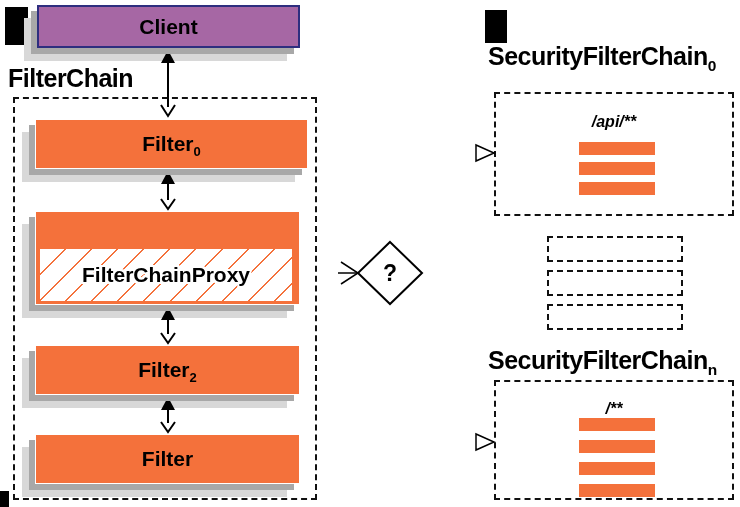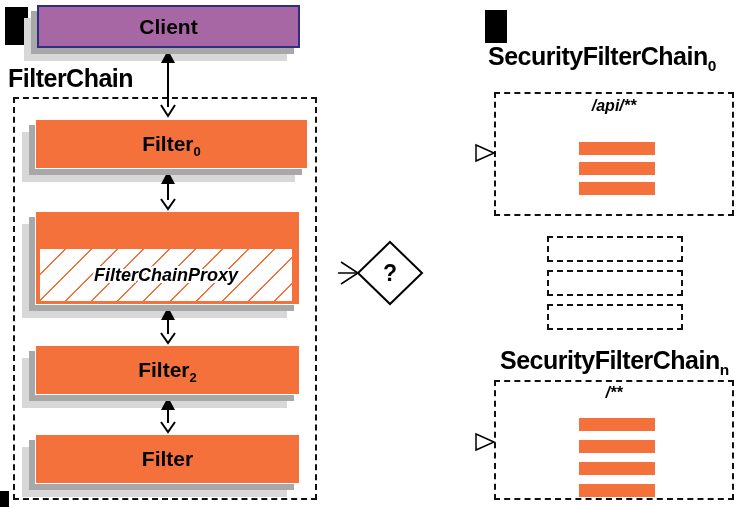--- a/index.html
+++ b/index.html
@@ -18,28 +18,28 @@
   .face.orange{background:var(--orange,#f4713b);border:1px solid #fff;}
   .face.purple{background:var(--purple,#a667a4);border:2px solid var(--purple-border,#2e2e7f);}
   .box-label{font-weight:bold;font-size:21px;}
   .box-label sub{font-size:62%;line-height:0;}
   
   .dfp-face{flex-direction:column;justify-content:flex-start;}
   .dfp-title{font-weight:bold;font-size:20px;padding-top:5px;}
   .fcp-box{position:absolute;left:4px;right:7px;top:37px;bottom:3px;
     background:repeating-linear-gradient(135deg,#ffffff 0px,#ffffff 17px,var(--hatch,#f4713b) 17px,var(--hatch,#f4713b) 18.5px);
     display:flex;align-items:center;justify-content:center;}
-  .fcp-label{font-weight:bold;font-size:18px;
-    text-shadow:-2px -2px 0 #fff,2px -2px 0 #fff,-2px 2px 0 #fff,2px 2px 0 #fff,0 -2px 0 #fff,0 2px 0 #fff,-2px 0 0 #fff,2px 0 0 #fff;font-style:italic;}
+  .fcp-label{font-weight:bold;font-size:21px;
+    text-shadow:-2px -2px 0 #fff,2px -2px 0 #fff,-2px 2px 0 #fff,2px 2px 0 #fff,0 -2px 0 #fff,0 2px 0 #fff,-2px 0 0 #fff,2px 0 0 #fff;}
   
   .zone-label{position:absolute;font-weight:bold;font-size:25px;white-space:nowrap;letter-spacing:-0.5px;}
   .zone-label sub{font-size:62%;line-height:0;}
   
   .dashed{position:absolute;border:2px dashed #111;box-sizing:border-box;}
-  .pattern{position:absolute;left:0;width:100%;text-align:center;font-weight:bold;font-style:italic;font-size:16px;}
+  .pattern{position:absolute;left:0;width:100%;text-align:center;font-weight:bold;font-style:italic;font-size:16px;margin-top:16px;}
   .bars{position:absolute;}
   .bar{width:78px;height:15px;background:var(--orange,#f4713b);border:1px solid #fff;box-sizing:border-box;}
   .bars-3 .bar{margin-bottom:5px;}
   .bars-4 .bar{margin-bottom:7px;}
   .ellipsis .dashed-mini{width:136px;height:26px;border:2px dashed #111;box-sizing:border-box;margin-bottom:8px;}
   .qmark{position:absolute;display:flex;align-items:center;justify-content:center;
     font-weight:bold;font-size:23px;}
   svg{position:absolute;overflow:visible;}
 </style>
 </head>
@@ -143,21 +143,21 @@
   <svg style="left:475px;top:144px;" width="21" height="18">
     <polygon points="1,1 1,17 19,9" fill="#ffffff" stroke="#000" stroke-width="1.5"></polygon>
   </svg>
 
   <div class="ellipsis" style="position:absolute;left:547px;top:236px;">
       <div class="dashed-mini"></div>
       <div class="dashed-mini"></div>
       <div class="dashed-mini"></div>
     </div>
 
-  <div class="zone-label" style="left:488px;top:346px;margin-left:12px;">
+  <div class="zone-label" style="left:488px;top:346px;">
     <span>SecurityFilterChain</span><sub>n</sub>
   </div>
   <div class="dashed" style="left:494px;top:380px;width:240px;height:120px;">
     <div class="pattern" style="top:2px;">/**</div>
     <div class="bars bars-4" style="left:82px;top:35px;">
         <div class="bar"></div>
         <div class="bar"></div>
         <div class="bar"></div>
         <div class="bar"></div>
       </div>

